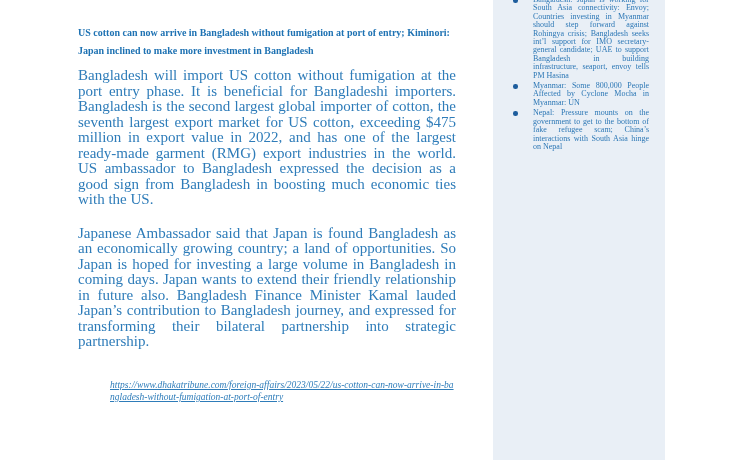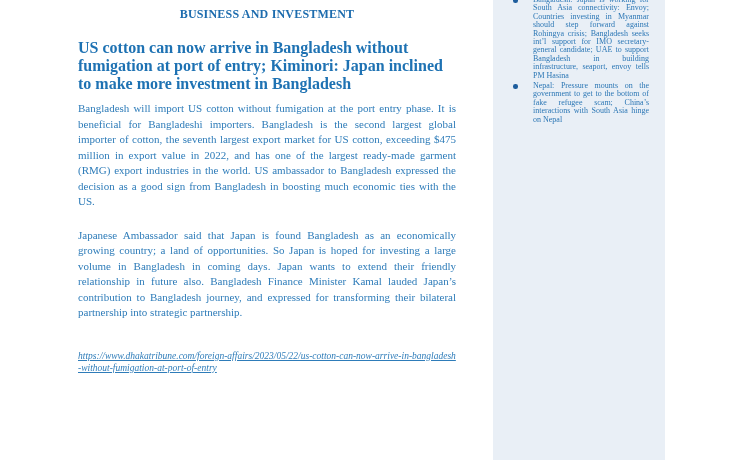--- a/index.html
+++ b/index.html
@@ -23,43 +23,44 @@
   .section-header {
     text-align: center;
     font-weight: bold;
     font-size: 12px;
     line-height: 15px;
     letter-spacing: 0.2px;
     color: #1d6cae;
   }
   .title {
     margin-top: 17px;
-    font-size: 16px;
+    font-size: 10px;
     line-height: 18px;
     font-weight: bold;
     color: #1e72b3;
   }
   .para {
     margin-top: 8px;
-    font-size: 11px;
+    font-size: 15px;
     line-height: 15.5px;
     text-align: justify;
     color: #2e7cb9;
   }
   .para + .para { margin-top: 18px; }
   .links { margin-top: 29px; }
   .link {
     display: block;
     font-size: 9.5px;
     line-height: 12.5px;
     font-style: italic;
     text-decoration: underline;
     color: #2e7cb9;
     word-break: break-all;
     cursor: pointer;
+    margin-left: 32px;
   }
   
   .sidebar {
     position: absolute;
     left: 493px; top: 0;
     width: 172px; height: 460px;
     background: #e9eff6;
     overflow: hidden;
   }
   .news-list {
@@ -82,39 +83,42 @@
     border-radius: 50%;
     background: #1e5d9d;
   }
 </style>
 </head>
 <body>
 
 <div class="page">
 
   <main class="article">
-    <header class="section-header">BUSINESS AND INVESTMENT</header>
 
     <h1 class="title">US cotton can now arrive in Bangladesh without fumigation at port of entry; Kiminori: Japan inclined to make more investment in Bangladesh</h1>
 
     <p class="para">Bangladesh will import US cotton without fumigation at the port entry phase. It is beneficial for Bangladeshi importers. Bangladesh is the second largest global importer of cotton, the seventh largest export market for US cotton, exceeding $475 million in export value in 2022, and has one of the largest ready-made garment (RMG) export industries in the world. US ambassador to Bangladesh expressed the decision as a good sign from Bangladesh in boosting much economic ties with the US.</p>
 
     <p class="para">Japanese Ambassador said that Japan is found Bangladesh as an economically growing country; a land of opportunities. So Japan is hoped for investing a large volume in Bangladesh in coming days. Japan wants to extend their friendly relationship in future also. Bangladesh Finance Minister Kamal lauded Japan’s contribution to Bangladesh journey, and expressed for transforming their bilateral partnership into strategic partnership.</p>
 
     <div class="links">
       <a class="link">https://www.dhakatribune.com/foreign-affairs/2023/05/22/us-cotton-can-now-arrive-in-bangladesh-without-fumigation-at-port-of-entry</a>
     </div>
   </main>
 
   <aside class="sidebar">
     <ul class="news-list">
       <li class="news-item">
         <span class="bullet"></span>
         <span>Bangladesh: Japan is working for South Asia connectivity: Envoy; Countries investing in Myanmar should step forward against Rohingya crisis; Bangladesh seeks int’l support for IMO secretary-general candidate; UAE to support Bangladesh in building infrastructure, seaport, envoy tells PM Hasina</span>
       </li>
       <li class="news-item">
         <span class="bullet"></span>
+        <span>Myanmar: Some 800,000 People Affected by Cyclone Mocha in Myanmar: UN</span>
+      </li>
+      <li class="news-item">
+        <span class="bullet"></span>
         <span>Nepal: Pressure mounts on the government to get to the bottom of fake refugee scam; China’s interactions with South Asia hinge on Nepal</span>
       </li>
     </ul>
   </aside>
 
 </div>
 
 </body></html>

